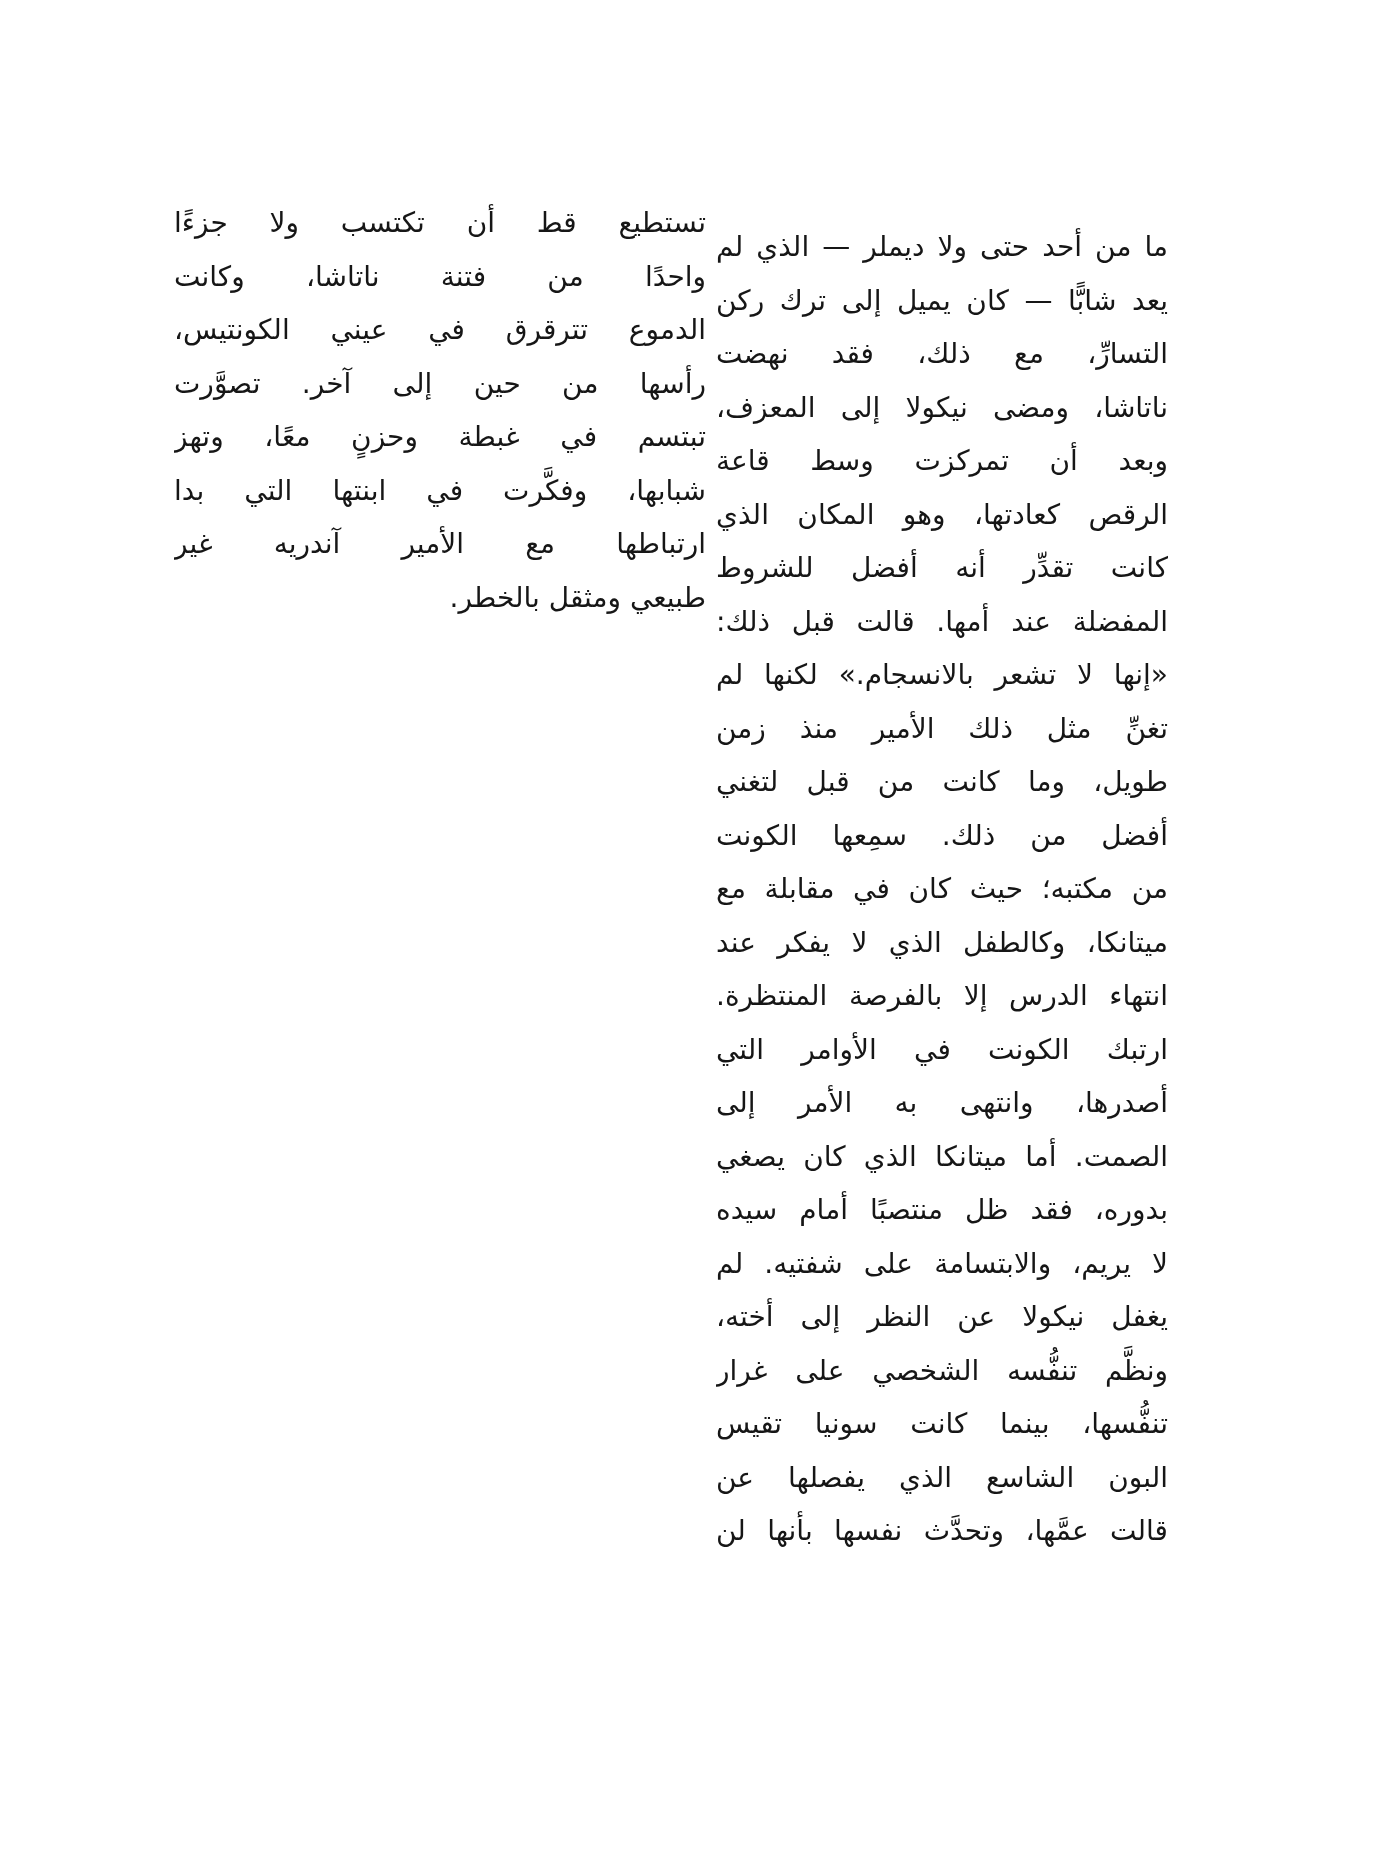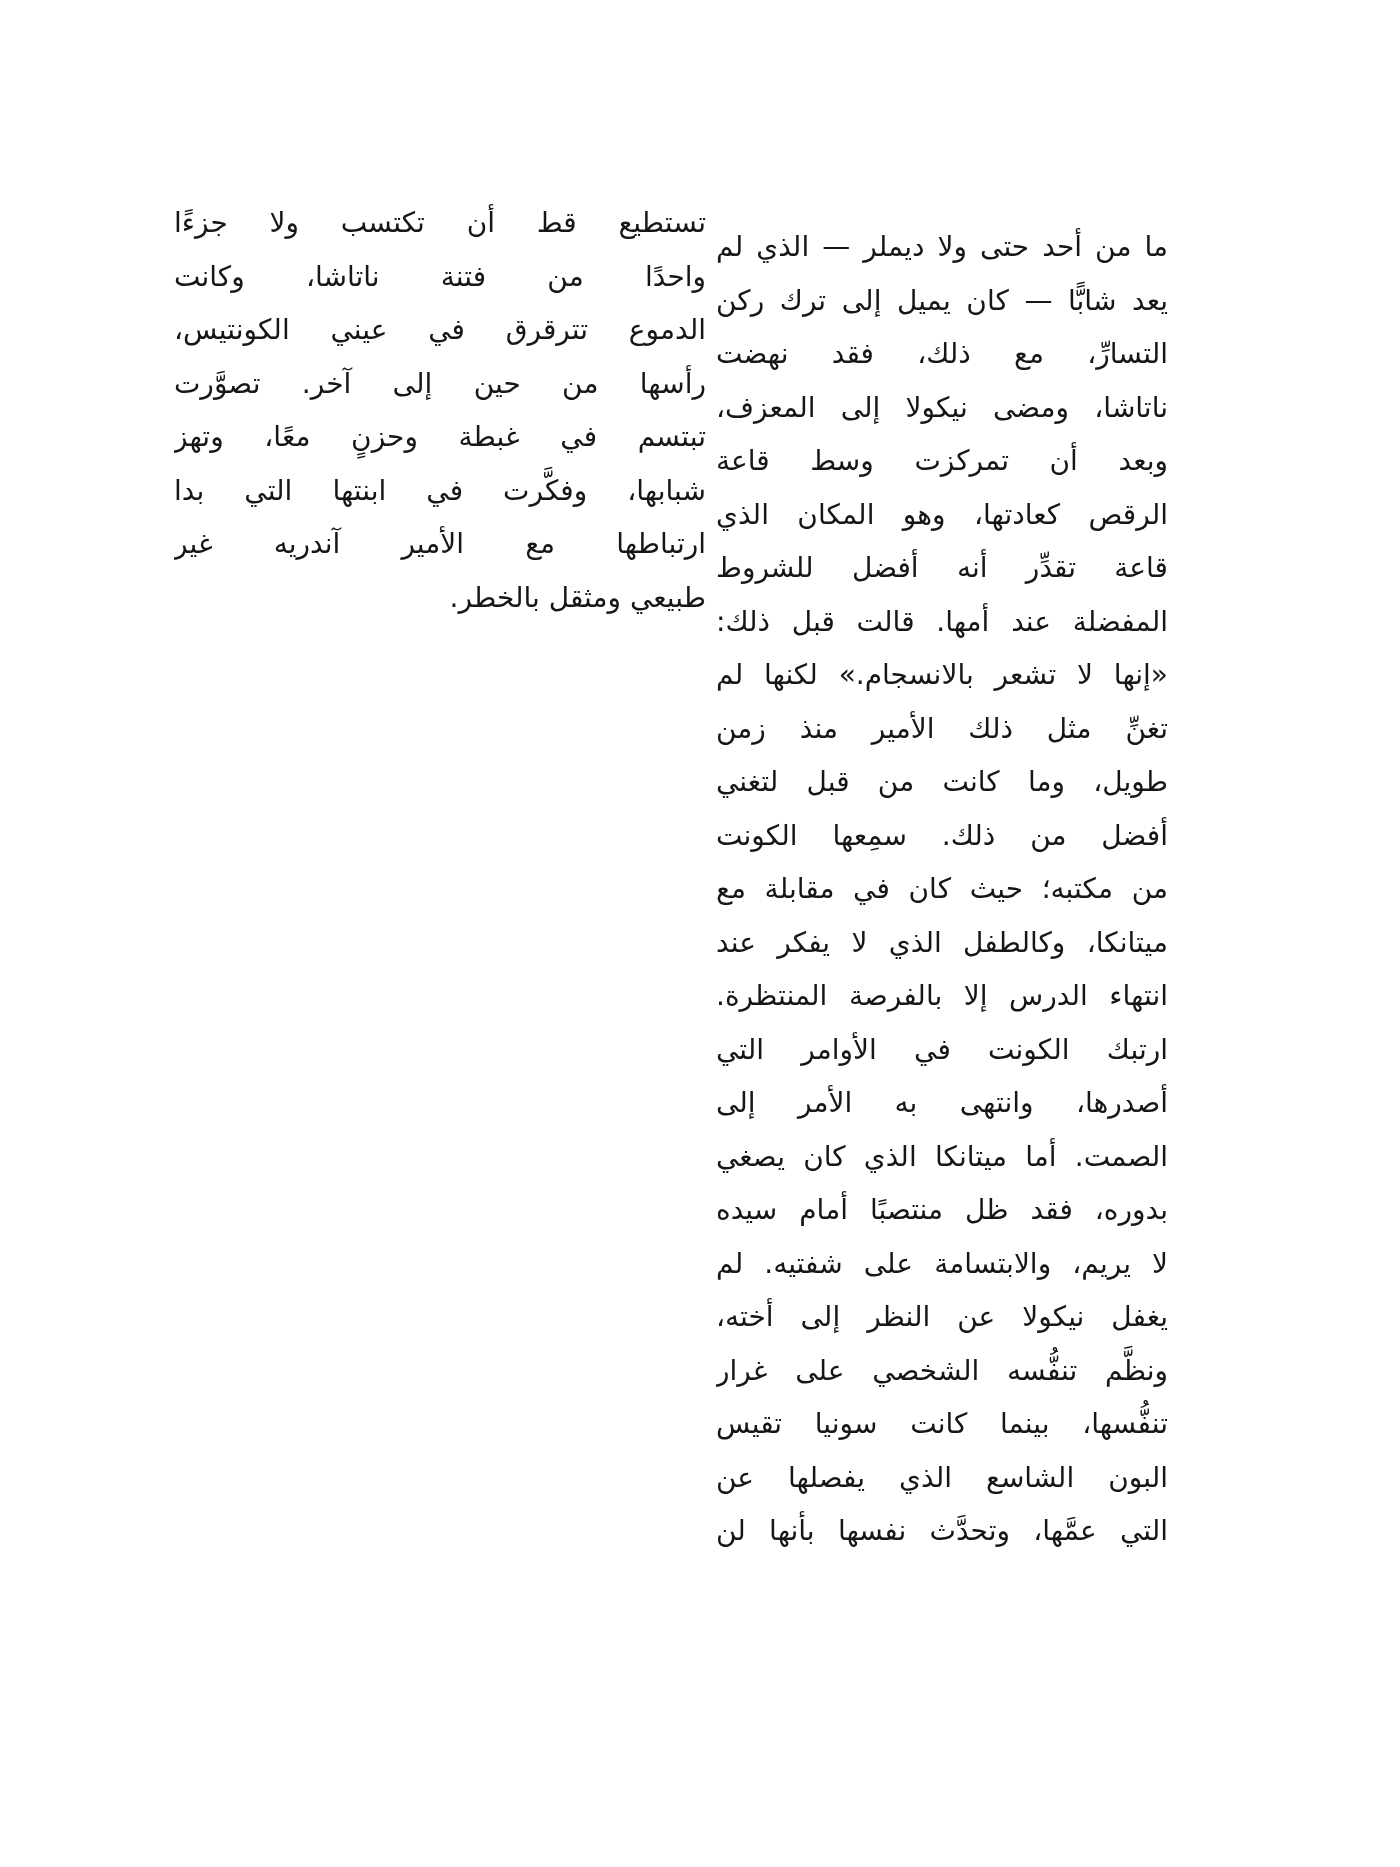--- a/index.html
+++ b/index.html
@@ -53,39 +53,39 @@
 <body>
 
 <div class="page">
   <div class="column column-primary">
       <div class="line">ما من أحد حتى ولا ديملر — الذي لم</div>
       <div class="line">يعد شابًّا — كان يميل إلى ترك ركن</div>
       <div class="line">التسارِّ، مع ذلك، فقد نهضت</div>
       <div class="line">ناتاشا، ومضى نيكولا إلى المعزف،</div>
       <div class="line">وبعد أن تمركزت وسط قاعة</div>
       <div class="line">الرقص كعادتها، وهو المكان الذي</div>
-      <div class="line">قاعة تقدِّر أنه أفضل للشروط</div>
+      <div class="line">كانت تقدِّر أنه أفضل للشروط</div>
       <div class="line">المفضلة عند أمها. قالت قبل ذلك:</div>
       <div class="line">«إنها لا تشعر بالانسجام.» لكنها لم</div>
       <div class="line">تغنِّ مثل ذلك الأمير منذ زمن</div>
       <div class="line">طويل، وما كانت من قبل لتغني</div>
       <div class="line">أفضل من ذلك. سمِعها الكونت</div>
       <div class="line">من مكتبه؛ حيث كان في مقابلة مع</div>
       <div class="line">ميتانكا، وكالطفل الذي لا يفكر عند</div>
       <div class="line">انتهاء الدرس إلا بالفرصة المنتظرة.</div>
       <div class="line">ارتبك الكونت في الأوامر التي</div>
       <div class="line">أصدرها، وانتهى به الأمر إلى</div>
       <div class="line">الصمت. أما ميتانكا الذي كان يصغي</div>
       <div class="line">بدوره، فقد ظل منتصبًا أمام سيده</div>
       <div class="line">لا يريم، والابتسامة على شفتيه. لم</div>
       <div class="line">يغفل نيكولا عن النظر إلى أخته،</div>
       <div class="line">ونظَّم تنفُّسه الشخصي على غرار</div>
       <div class="line">تنفُّسها، بينما كانت سونيا تقيس</div>
       <div class="line">البون الشاسع الذي يفصلها عن</div>
-      <div class="line">التي عمَّها، وتحدَّث نفسها بأنها لن</div>
+      <div class="line">قالت عمَّها، وتحدَّث نفسها بأنها لن</div>
     </div>
   <div class="column column-continuation">
       <div class="line">تستطيع قط أن تكتسب ولا جزءًا</div>
       <div class="line">واحدًا من فتنة ناتاشا، وكانت</div>
       <div class="line">الدموع تترقرق في عيني الكونتيس،</div>
       <div class="line">رأسها من حين إلى آخر. تصوَّرت</div>
       <div class="line">تبتسم في غبطة وحزنٍ معًا، وتهز</div>
       <div class="line">شبابها، وفكَّرت في ابنتها التي بدا</div>
       <div class="line">ارتباطها مع الأمير آندريه غير</div>
       <div class="line line-natural">طبيعي ومثقل بالخطر.</div>

